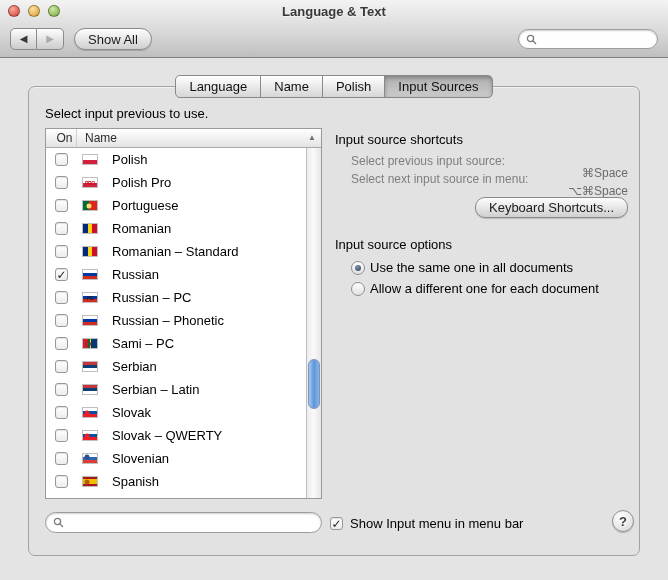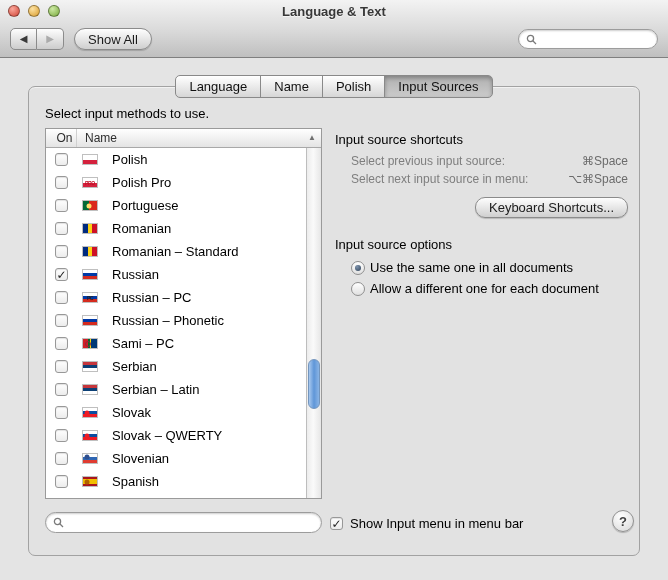--- a/index.html
+++ b/index.html
@@ -120,21 +120,21 @@
 
   .listsearch { position:absolute; left:45px; top:453px; width:277px; height:21px; z-index:1; }
 
   
   .sec-title { position:absolute; font-size:13px; color:#000; z-index:1; }
   .shortcuts-title { left:335px; top:73px; }
   .options-title { left:335px; top:178px; }
   .shortcut-rows { position:absolute; left:351px; right:40px; top:95px; z-index:1; }
   .srow { display:flex; justify-content:space-between; height:18px; font-size:12px; }
   .srow .slabel { color:#7e7e7e; }
-  .srow .svalue { color:#6b6b6b; }
+  .srow .svalue { color:#6b6b6b;margin-top:12px; }
   .kbbtn { position:absolute; right:40px; top:138px; height:21px; border-radius:10px; z-index:1; }
 
   .radiogroup { position:absolute; left:351px; top:198px; z-index:1; }
   .radiorow { display:flex; align-items:center; gap:5px; height:21px; font-size:13px; color:#000; }
   .radio {
     width:14px; height:14px; border-radius:50%; border:1px solid #8f8f8f;
     background:linear-gradient(#ffffff,#e0e0e0); position:relative; flex:0 0 auto;
   }
   .radio.on::after {
     content:""; position:absolute; left:50%; top:50%; width:6px; height:6px;
@@ -179,21 +179,21 @@
 
   <div class="content">
     <div class="tabbox"></div>
     <div class="tabbar">
         <div class="tab">Language</div>
         <div class="tab">Name</div>
         <div class="tab">Polish</div>
         <div class="tab selected">Input Sources</div>
       </div>
 
-    <div class="instruction">Select input methods to use.</div>
+    <div class="instruction">Select input previous to use.</div>
 
     <div class="listbox">
       <div class="listheader">
         <span class="col-on">On</span>
         <span class="col-name">Name</span>
         <span class="sortarrow">▲</span>
       </div>
       <div class="listbody">
           <div class="row">
             <span class="checkbox"></span>

